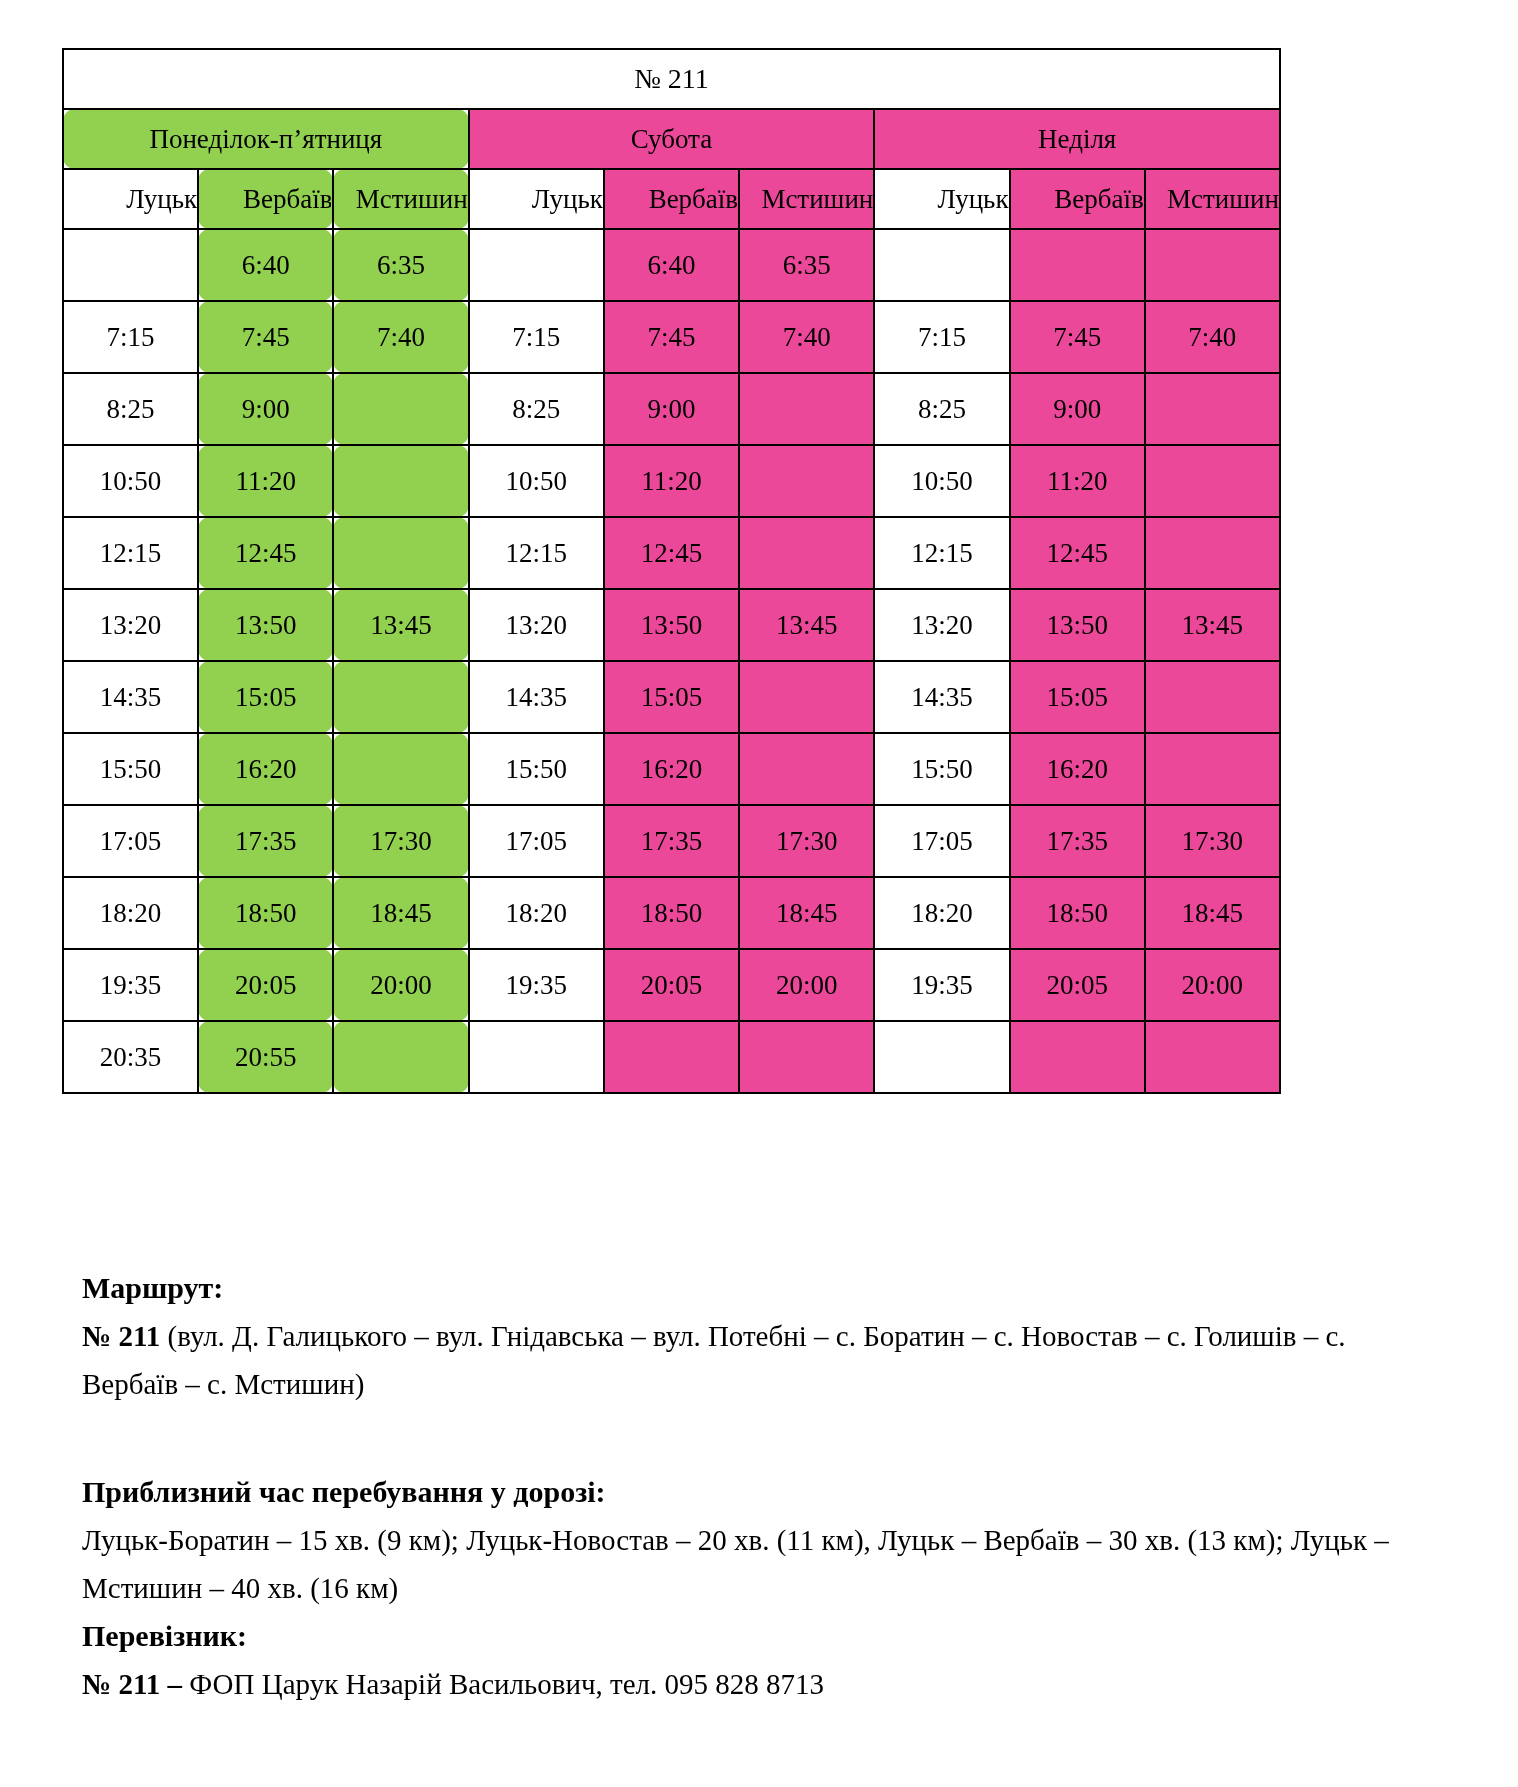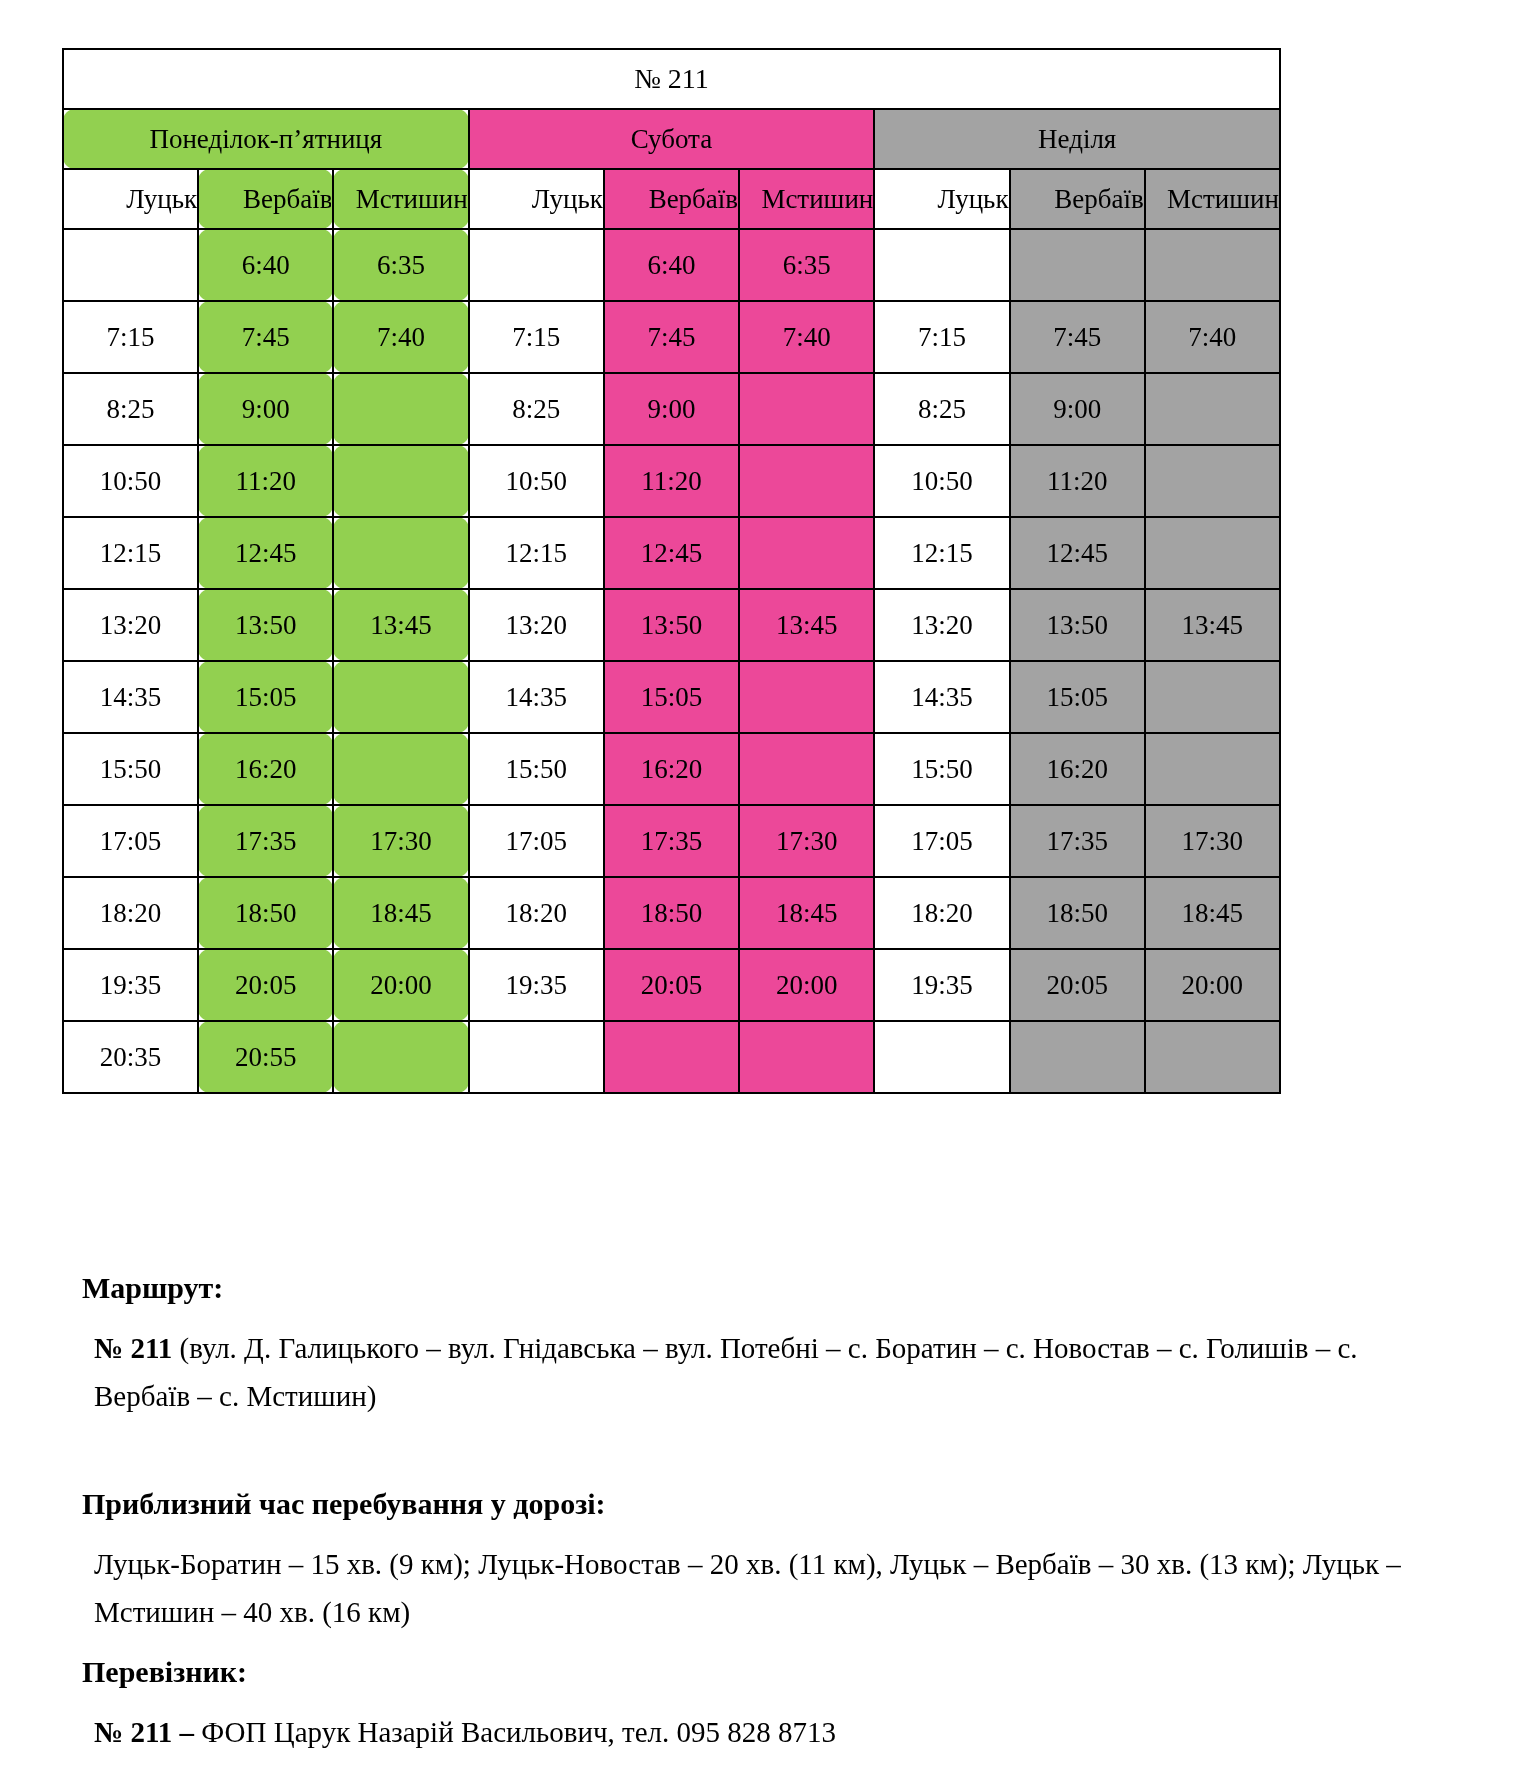--- a/index.html
+++ b/index.html
@@ -44,38 +44,38 @@
   }
   tr.stop-row td {
     height: 58px;
     text-align: right;
   }
   tbody td {
     height: 70px;
   }
   .bg-green  { background: #92d050; border-radius: 12px; }
   .bg-orange { background: #ec4899; }
-  .bg-blue   { background: #a3a3a3; }
+  .bg-blue   { background: #ec4899; }
 
   .notes {
     position: absolute;
     left: 82px;
     top: 1264px;
     width: 1340px;
     font-size: 29px;
     line-height: 48px;
   }
   .notes h3 {
     margin: 0;
     font-size: 30px;
     font-weight: bold;
     line-height: 48px;
   }
   .notes p {
-    margin: 12px;
+    margin: 0;
   }
   .notes .gap-lg { margin-top: 60px; }
   .notes .gap-sm { }
   .bold { font-weight: bold; }
 </style>
 </head>
 <body>
 
 <div class="sheet">
 

